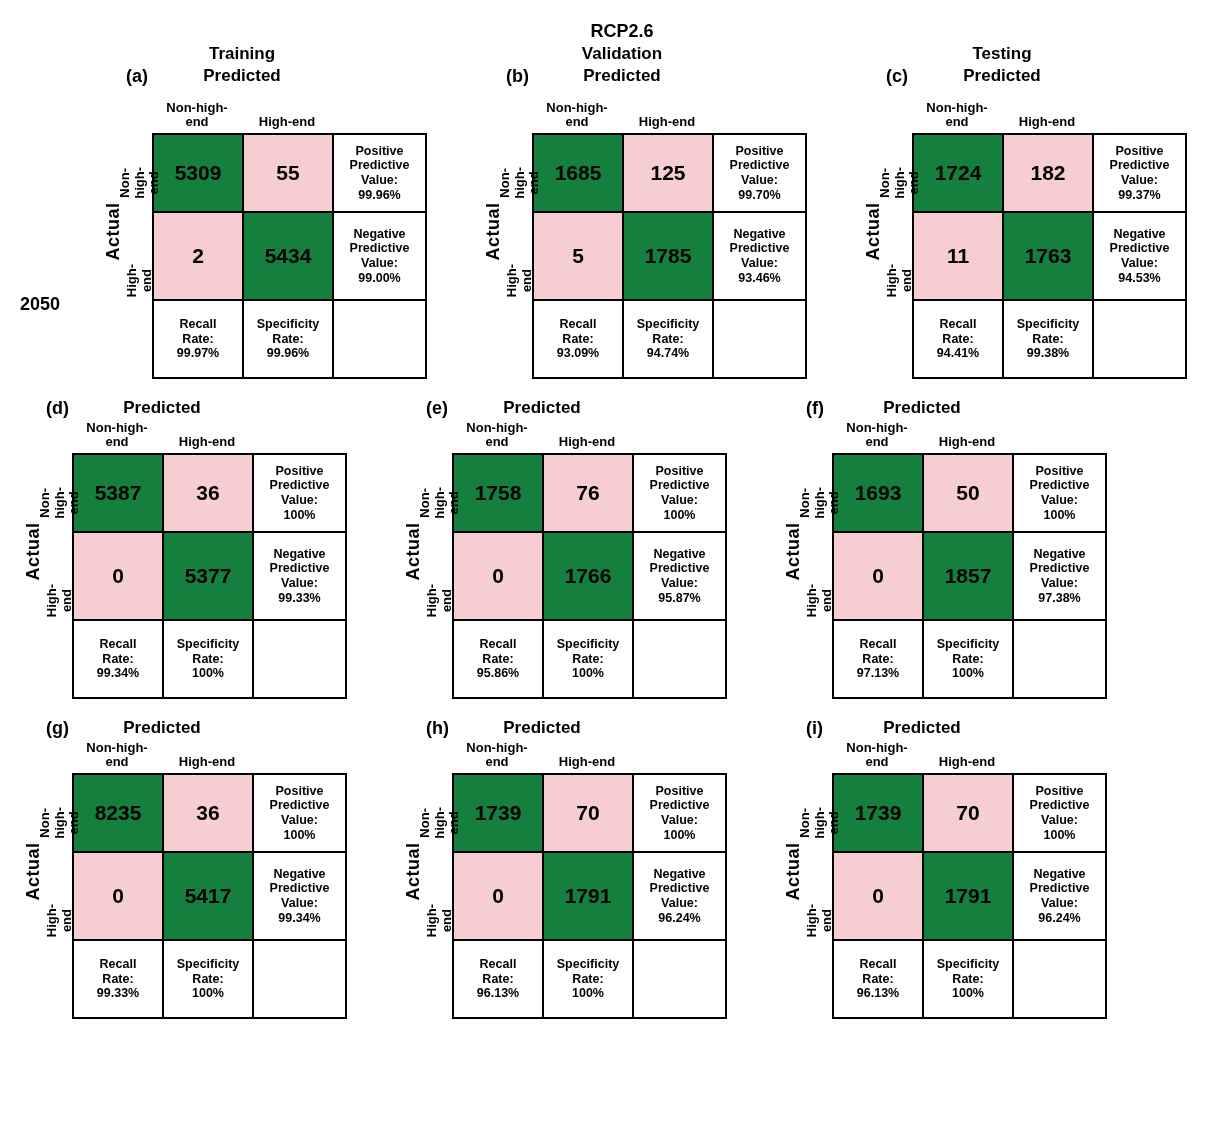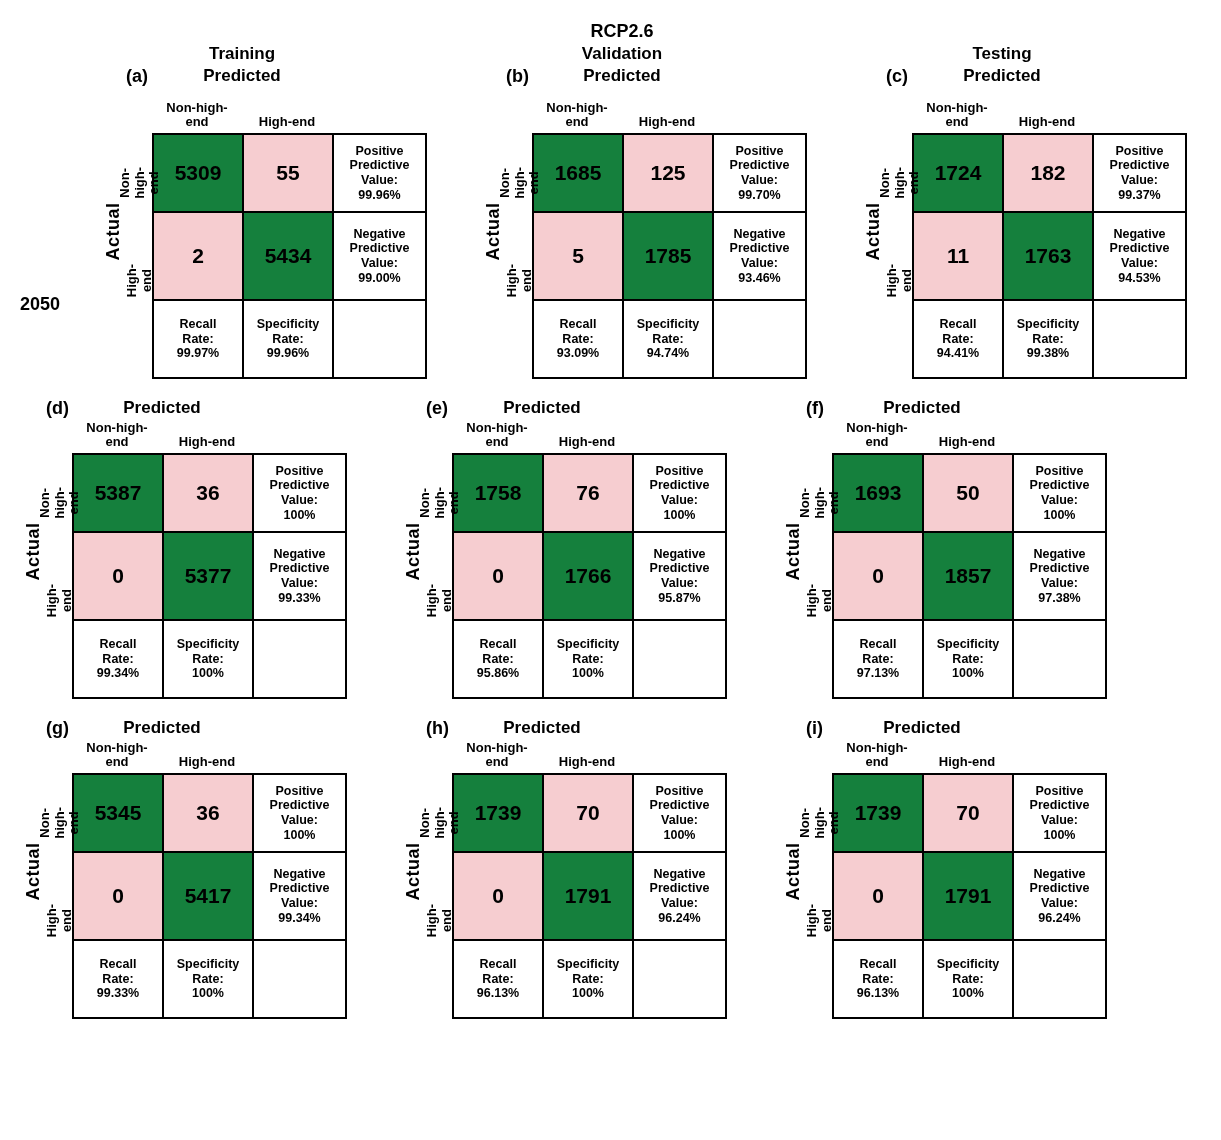--- a/index.html
+++ b/index.html
@@ -494,21 +494,21 @@
               <span class="vtext rl">Non-high-
 end</span>
             </div>
           <div class="rl-wrap h2">
               <span class="vtext rl">High-end</span>
             </div>
         </div>
         <table class="cm">
           <tbody>
               <tr class="r1">
-            <td class="w1 green num">5345</td>
+            <td class="w1 green num">8235</td>
             <td class="w2 pink num">36</td>
             <td class="w3">
               <div class="metric-label">Positive
 Predictive
 Value:</div>
               <div class="metric-value">100%</div>
             </td>
           </tr>
           <tr class="r2">
             <td class="w1 pink num">0</td>

